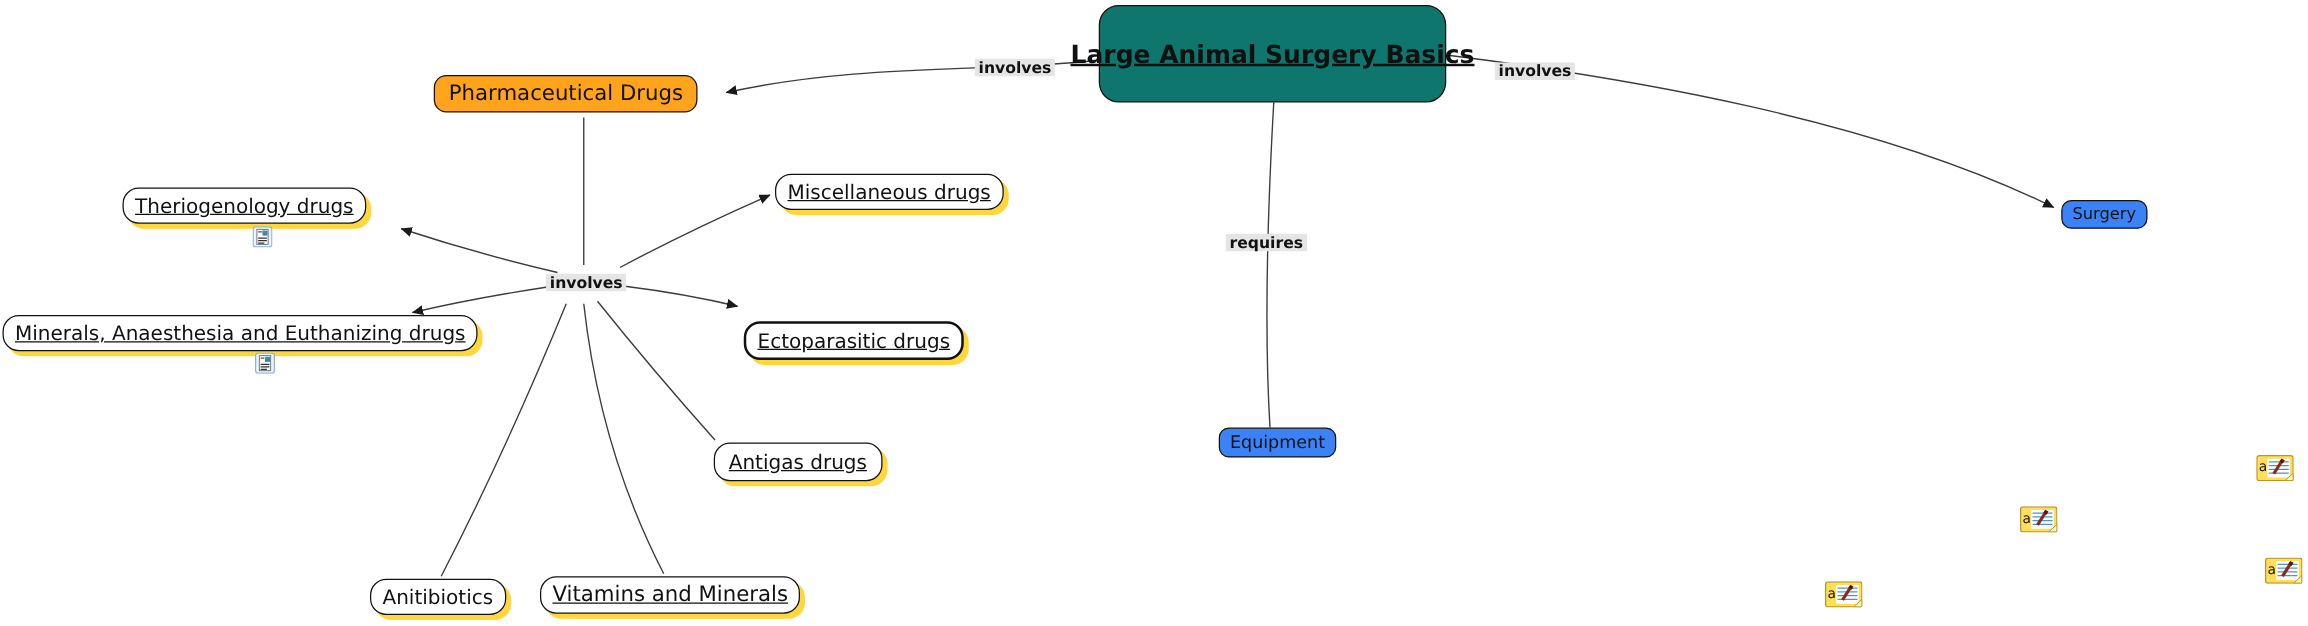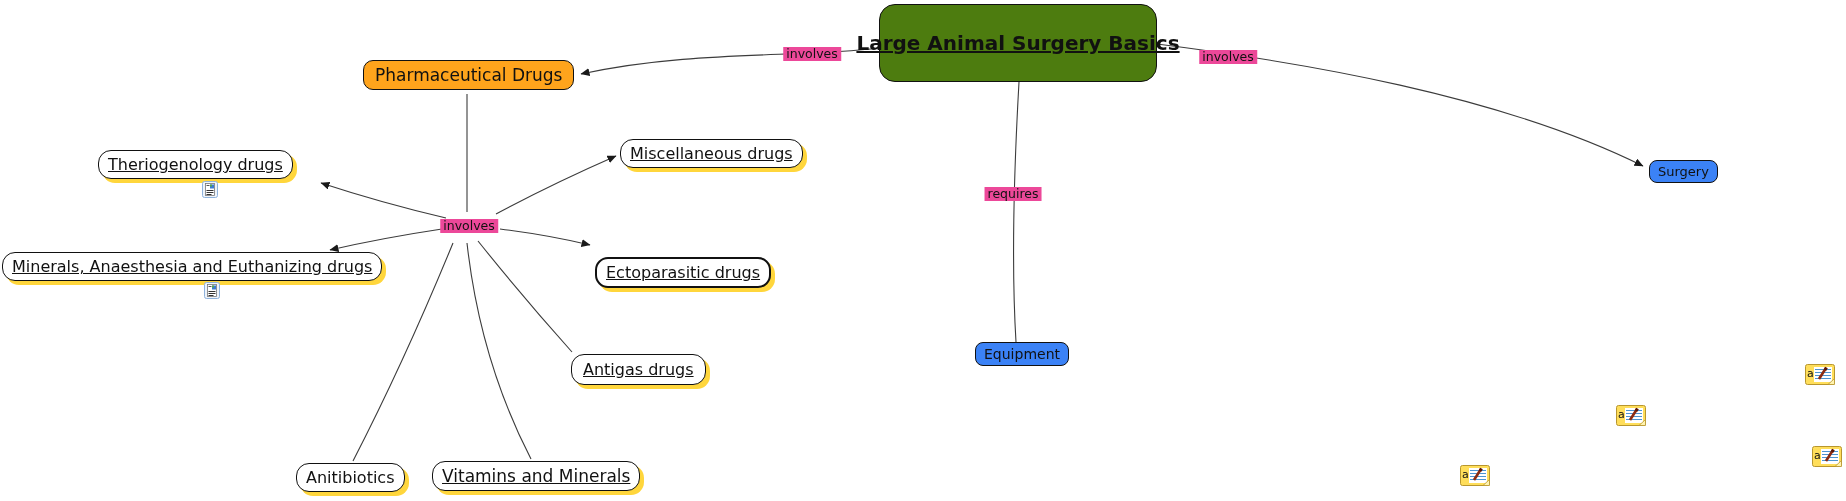--- a/index.html
+++ b/index.html
@@ -7,39 +7,40 @@
     width:1846px;height:501px;position:relative;overflow:hidden;
     background:#ffffff;font-family:"DejaVu Sans",sans-serif;
   }
   #wires{position:absolute;left:0;top:0;width:1846px;height:501px;}
   .node{
     position:absolute;display:flex;align-items:center;justify-content:center;
     white-space:nowrap;color:#111;border:1.5px solid #111;box-sizing:border-box;
     cursor:default;
   }
   .node-main{
-    background:#4d7c0f;border-radius:16px;width:278px;height:78px;
+    background:#0f766e;border-radius:16px;width:278px;height:78px;
     font-size:20px;font-weight:bold;text-decoration:underline;
   }
   .node-orange{
     background:#FFA41C;border-radius:10px;font-size:17px;padding:4px 11px;
   }
   .node-orange-sm{
     background:#3b82f6;border-radius:8px;font-size:13px;padding:3px 8px;
   }
   .node-white{
     background:#ffffff;border-radius:13px;font-size:16px;padding:4px 9px;
     box-shadow:4px 4px 0 #FFD63C;
   }
   .u{text-decoration:underline;}
   .node-white.bold-border{border-width:2px;}
   .link-label{
     position:absolute;transform:translate(-50%,-50%);
-    background:#ec4899;padding:0 3px;font-size:12.5px;color:#111;
+    background:#e5e5e5;padding:0 3px;font-size:12.5px;color:#111;
     line-height:14px;
+    font-weight:bold;
   }
   .mini-icon{position:absolute;cursor:pointer;}
 </style>
 </head>
 <body>
 
 <svg id="wires" viewBox="0 0 1846 501">
   <defs>
     <marker id="arw" markerWidth="11" markerHeight="9" refX="8.5" refY="4" orient="auto" markerUnits="userSpaceOnUse">
       <path d="M0,0 L9,4 L0,8 z" fill="#1a1a1a"></path>
@@ -55,21 +56,21 @@
     <path d="M496,214 Q552,184 616,156" marker-end="url(#arw)"></path>
     <path d="M500,229 Q548,235 590,245" marker-end="url(#arw)"></path>
     <path d="M478,241 Q522,296 572,352"></path>
     <path d="M467,243 Q480,360 531,459"></path>
     <path d="M453,243 Q405,360 353,461"></path>
   </g>
 </svg>
 
 <div class="node node-main" style="left:879px;top:4px;">Large Animal Surgery Basics</div>
 
-<div class="node node-orange" style="left:363px;top:60px;">Pharmaceutical Drugs</div>
+<div class="node node-orange" style="left:347px;top:60px;">Pharmaceutical Drugs</div>
 
 <div class="node node-orange-sm" style="left:1649px;top:160px;">Surgery</div>
 
 <div class="node node-orange-sm" style="left:975px;top:342px;font-size:14px;">Equipment</div>
 
 <div class="node node-white u" style="left:98px;top:150px;">Theriogenology drugs</div>
 
 <div class="node node-white u" style="left:2px;top:252px;">Minerals, Anaesthesia and Euthanizing drugs</div>
 
 <div class="node node-white u" style="left:620px;top:139px;">Miscellaneous drugs</div>

